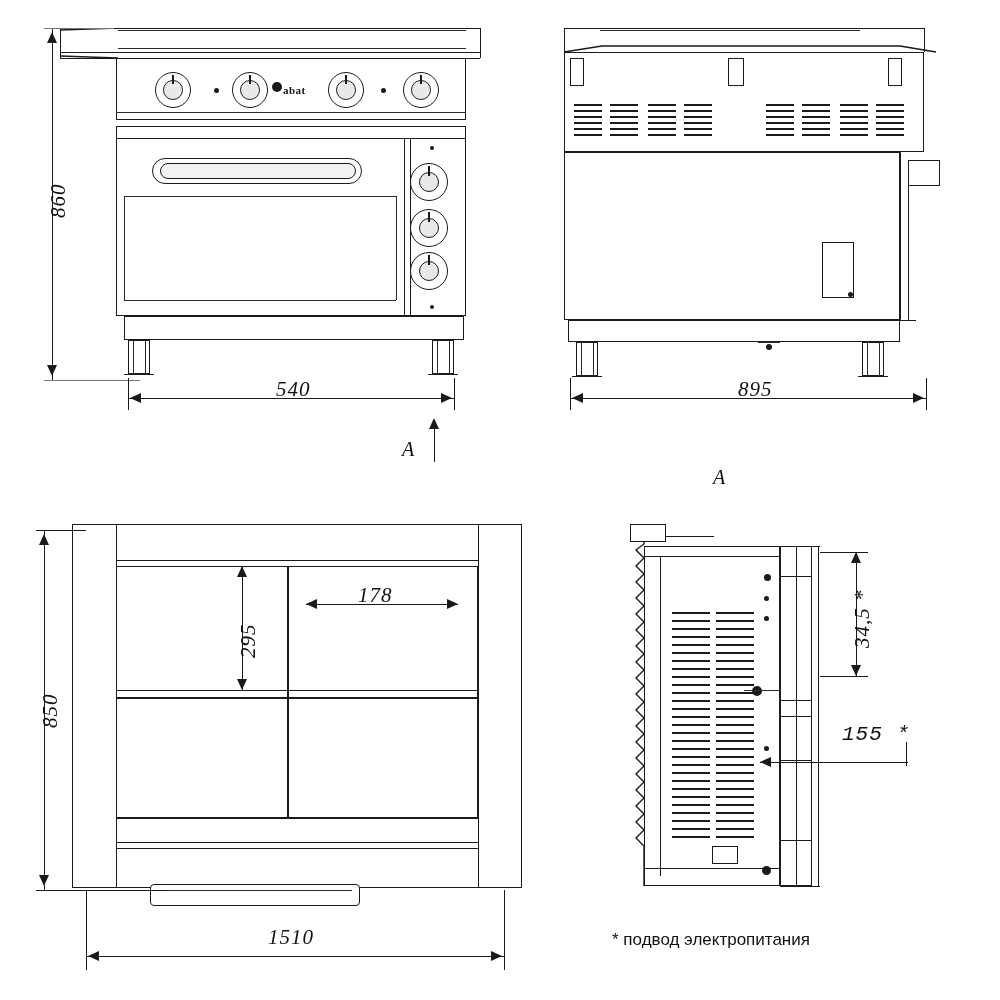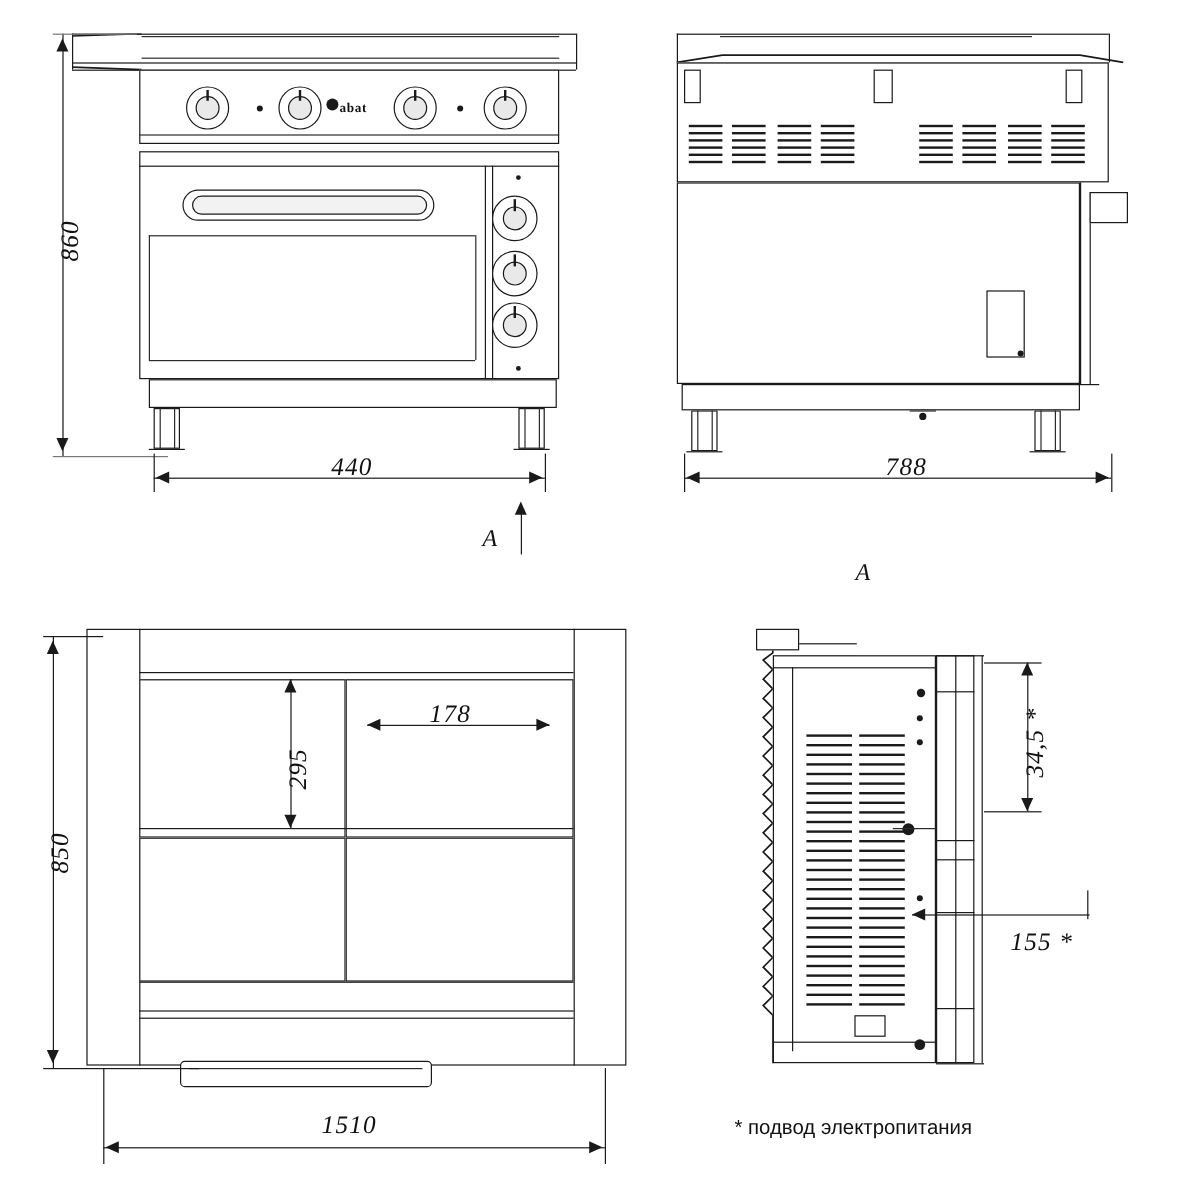--- a/index.html
+++ b/index.html
@@ -120,21 +120,21 @@
     <div class="ln h grey" style="left:44px;top:380px;width:96px;"></div>
     <div class="arrowU" style="left:47px;top:32px;"></div>
     <div class="arrowD" style="left:47px;top:365px;"></div>
     <div class="dim-text vert" style="left:46px;top:218px;">860</div>
 
     <div class="ln h" style="left:128px;top:398px;width:326px;"></div>
     <div class="ln v" style="left:128px;top:378px;height:32px;"></div>
     <div class="ln v" style="left:454px;top:378px;height:32px;"></div>
     <div class="arrowL" style="left:130px;top:393px;"></div>
     <div class="arrowR" style="left:441px;top:393px;"></div>
-    <div class="dim-text" style="left:276px;top:377px;">440</div>
+    <div class="dim-text" style="left:276px;top:377px;">540</div>
 
     <div class="ln v" style="left:434px;top:420px;height:42px;"></div>
     <div class="arrowU" style="left:429px;top:418px;"></div>
     <div class="lbl" style="left:402px;top:438px;">A</div>
   </div>
 
   <div>
 
     <div class="ln h" style="left:564px;top:28px;width:360px;"></div>
     <div class="ln h" style="left:564px;top:52px;width:360px;"></div>
@@ -239,21 +239,21 @@
     <div class="ln v thin" style="left:581px;top:342px;height:34px;"></div>
     <div class="ln v thin" style="left:593px;top:342px;height:34px;"></div>
     <div class="ln v thin" style="left:867px;top:342px;height:34px;"></div>
     <div class="ln v thin" style="left:879px;top:342px;height:34px;"></div>
 
     <div class="ln h" style="left:570px;top:398px;width:356px;"></div>
     <div class="ln v" style="left:570px;top:378px;height:32px;"></div>
     <div class="ln v" style="left:926px;top:378px;height:32px;"></div>
     <div class="arrowL" style="left:572px;top:393px;"></div>
     <div class="arrowR" style="left:913px;top:393px;"></div>
-    <div class="dim-text" style="left:738px;top:377px;">788</div>
+    <div class="dim-text" style="left:738px;top:377px;">895</div>
 
     <div class="lbl" style="left:713px;top:466px;">A</div>
   </div>
 
   <div>
 
     <div class="panel" style="left:72px;top:524px;width:450px;height:364px;"></div>
     <div class="ln v" style="left:116px;top:524px;height:364px;"></div>
     <div class="ln v" style="left:478px;top:524px;height:364px;"></div>
     <div class="ln h" style="left:116px;top:560px;width:362px;"></div>
@@ -401,18 +401,18 @@
     <div class="ln v" style="left:856px;top:552px;height:124px;"></div>
     <div class="ln h" style="left:820px;top:552px;width:48px;"></div>
     <div class="ln h" style="left:820px;top:676px;width:48px;"></div>
     <div class="arrowU" style="left:851px;top:552px;"></div>
     <div class="arrowD" style="left:851px;top:665px;"></div>
     <div class="dim-text vert" style="left:850px;top:648px;">34,5 *</div>
 
     <div class="ln h" style="left:760px;top:762px;width:148px;"></div>
     <div class="arrowL" style="left:760px;top:757px;"></div>
     <div class="ln v" style="left:906px;top:742px;height:24px;"></div>
-    <div class="dim-text" style="left:842px;top:773px;">155 *</div>
+    <div class="dim-text" style="left:842px;top:723px;font-family:Liberation Mono, monospace;">155 *</div>
 
     <div class="note" style="left:612px;top:930px;">* подвод электропитания</div>
   </div>
 
 </div>
 
 </body></html>

